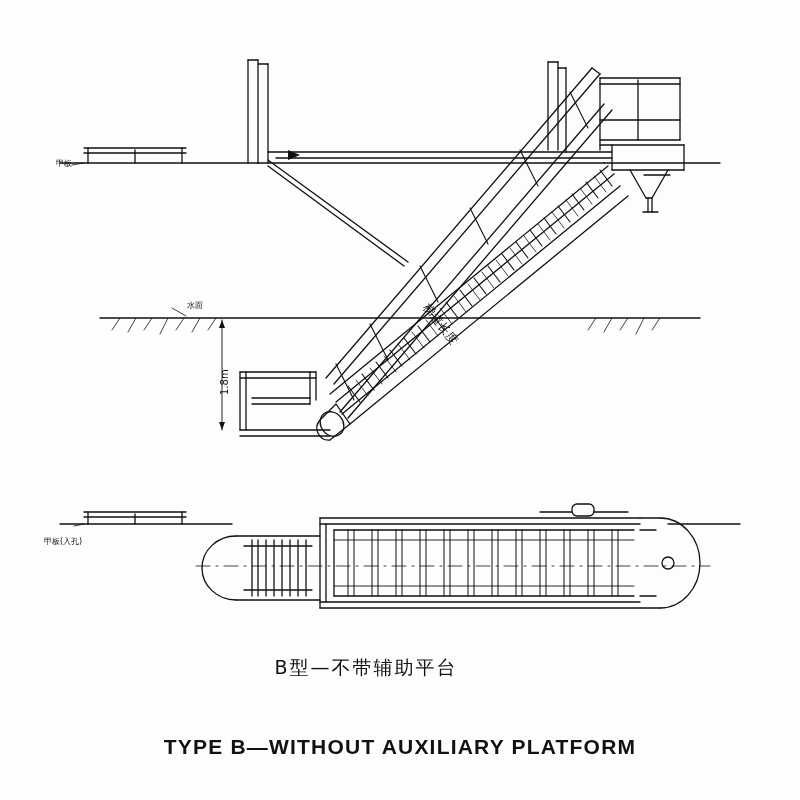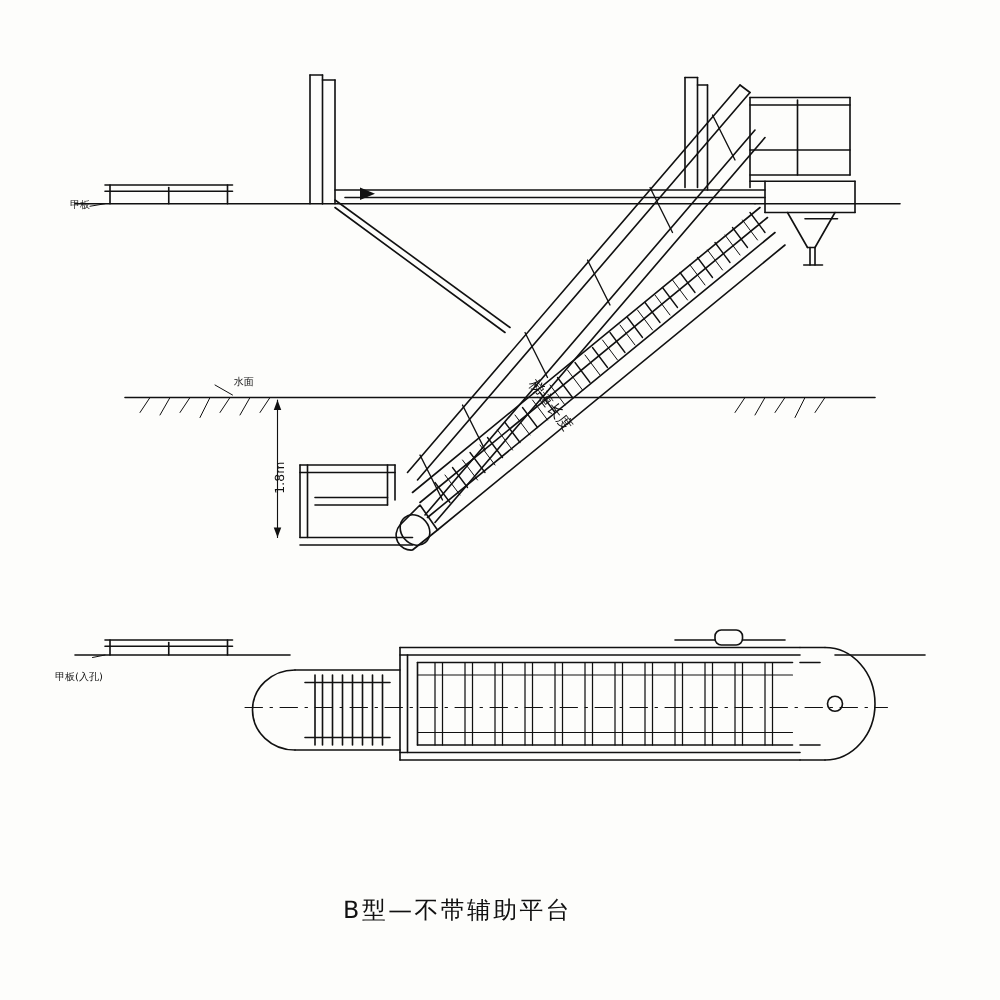--- a/index.html
+++ b/index.html
@@ -22,21 +22,21 @@
   #drawing {
     position: absolute;
     left: 0;
     top: 0;
     width: 800px;
     height: 800px;
   }
   .caption-cn {
     position: absolute;
     left: 0;
-    top: 715px;
+    top: 655px;
     width: 732px;
     text-align: center;
     font-family: "DejaVu Sans", sans-serif;
     font-size: 19px;
     letter-spacing: 2px;
     color: #111;
     white-space: pre;
   }
   .caption-en {
     position: absolute;
@@ -365,14 +365,15 @@
 
   <div class="lbl" style="left:158px; top:300px;margin-left:29px;">水面</div>
 
   <div class="lbl-rot" style="left:219px; top:395px; transform: rotate(-90deg); font-size:10px;">1.8m</div>
 
   <div class="lbl-rot" style="left:432px; top:300px; transform: rotate(52deg); font-size:12px;">梯道长度</div>
 
   <div class="lbl" style="left:44px; top:518px;margin-top:18px;">甲板(入孔)</div>
 
   <div class="caption-cn">B型—不带辅助平台</div>
+  <div class="caption-en">TYPE B—WITHOUT AUXILIARY PLATFORM</div>
 
 </div>
 
 </body></html>

